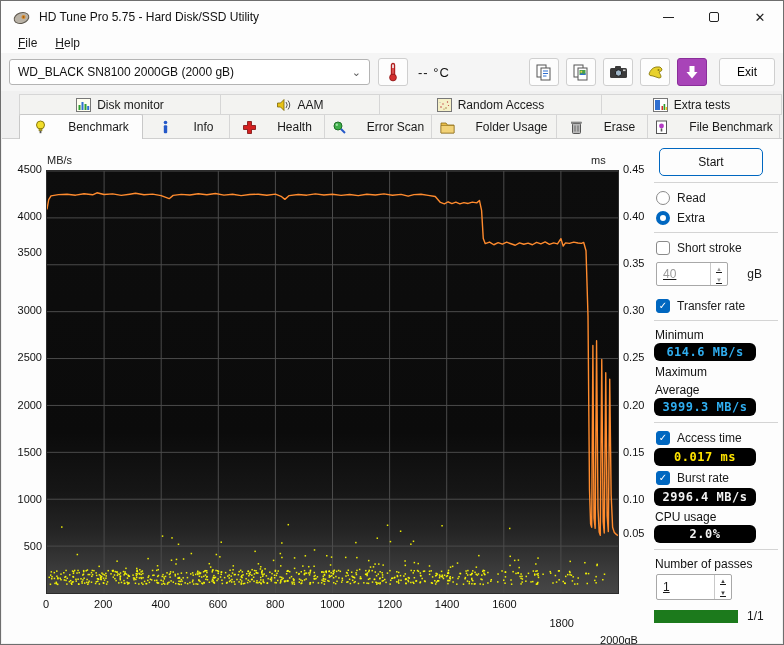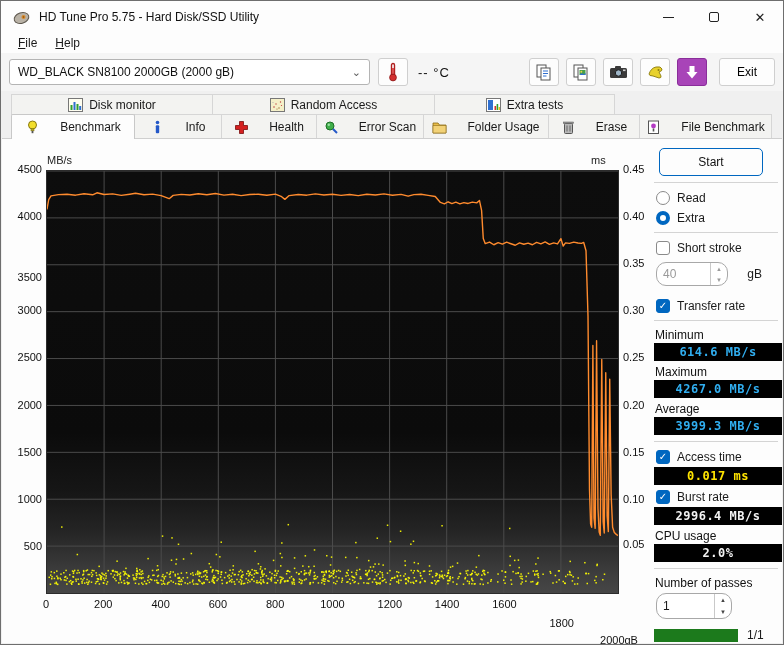--- a/index.html
+++ b/index.html
@@ -35,21 +35,21 @@
   .temp-text { margin-left:10px; font-size:13px; color:#111; letter-spacing:1px; }
   .btn-group { margin-left:auto; display:flex; align-items:center; }
   .tool-btn.accent { background:#a844b8; border-color:#8a2d9a; }
   .exit-btn { height:28px; min-width:56px; margin-left:12px; background:#fdfdfd; border:1px solid #cfcfcf; border-radius:3px; padding:4px 12px; font-size:12px; }
   
   .tabs-area { position:absolute; top:90px; left:0; width:100%; height:47px; background:#f0f0f0; }
   .tab-row { display:flex; position:absolute; left:10px; }
   .row1 { top:3px; height:21px; }
   .row2 { top:23px; height:25px; }
   .tab { display:flex; align-items:center; justify-content:center; gap:6px; background:#f3f3f1; border:1px solid #d6d6d6; margin-left:-1px; font-size:12px; white-space:nowrap; }
-  .tab:first-child { margin-left:0; }
+  .tab:first-child { margin-left:8px; }
   .row2 .tab { border-bottom:1px solid #cfcfcf;gap:20px; }
   .row2 .tab.active { background:#fdfdfd; border:1px solid #c8c8c8; border-bottom:none; position:relative; z-index:4; border-radius:2px 2px 0 0; }
   .tab-icon { width:15px; height:14px; flex:0 0 auto; }
   
   .content { position:absolute; top:137px; left:1px; right:1px; bottom:1px; background:#fdfdfd; border-top:1px solid #cfcfcf; z-index:1; }
   
   .plot { position:absolute; left:44px; top:31px; width:573px; height:424px;
     background:
       linear-gradient(180deg, #0d0d0d 0%, #0b0b0b 62%, #161616 76%, #242424 85%, #303030 90%, #3f3f3f 96%, #464646 100%);
     border:1px solid #2c2c2c; }
@@ -62,29 +62,29 @@
   
   .side-panel { position:absolute; left:652px; top:9px; width:124px; }
   .start-btn { display:block; width:104px; height:28px; margin-left:5px; background:#fdfdfd; border:1px solid #0067c0; border-radius:5px; font-size:12px; color:#111; font-family:"Liberation Sans",sans-serif; }
   .sep { border-top:1px solid #d4d4d4; margin:6px 0 7px; }
   .opt-row { display:flex; align-items:center; gap:7px; height:16px; margin:2px 0 4px 2px; font-size:12px; }
   .radio { width:14px; height:14px; border-radius:50%; border:1px solid #8a8a8a; background:#fff; flex:0 0 auto; }
   .radio.checked { border:4px solid #0067c0; }
   .checkbox { width:14px; height:14px; border-radius:3px; border:1px solid #8a8a8a; background:#fff; flex:0 0 auto; display:flex; align-items:center; justify-content:center; }
   .checkbox.checked { background:#0067c0; border-color:#0067c0; color:#fff; font-size:10px; line-height:1; }
   .spin-row { display:flex; align-items:center; margin:6px 0 0 2px; height:24px; }
-  .spinbox { width:72px; height:24px; border:1px solid #a8a8a8; border-radius:10px; background:#fff; display:flex; }
+  .spinbox { width:72px; height:24px; border:1px solid #a8a8a8; border-radius:2px; background:#fff; display:flex;text-decoration:underline; }
   .spin-value { flex:1; display:flex; align-items:center; padding-left:6px; font-size:12px; }
   .spin-value.disabled { color:#9a9a9a; }
   .spin-arrows { width:17px; border-left:1px solid #c9c9c9; display:flex; flex-direction:column; }
   .spin-arrows div { flex:1; display:flex; align-items:center; justify-content:center; font-size:6px; color:#444; }
   .spin-arrows.dim div { color:#9a9a9a; }
   .unit-label { margin-left:auto; margin-right:16px; font-size:12px; }
   .stat-label { font-size:12px; color:#111; margin:4px 0 1px 1px; height:14px; }
-  .lcd { width:128px; height:18px; background:#000; display:flex; align-items:center; justify-content:center; font-family:"DejaVu Sans Mono", monospace; font-weight:bold; font-size:12px; letter-spacing:0.5px; margin-bottom:4px; }
+  .lcd { width:102px; height:18px; background:#000; display:flex; align-items:center; justify-content:center; font-family:"DejaVu Sans Mono", monospace; font-weight:bold; font-size:12px; letter-spacing:0.5px; margin-bottom:4px;border-radius:6px; }
   .lcd.cyan { color:#30aef0; }
   .lcd.yellow { color:#ffe400; }
   .lcd.white { color:#f2f2f2; }
   .chk-stat { margin-bottom:2px; }
   .passes-spin { margin-top:4px; }
   .passes-spin .spinbox { width:76px; height:26px; }
   .progress-row { display:flex; align-items:center; gap:9px; margin-top:10px; }
   .progress-bar { width:84px; height:13px; background:#1c7a1c; }
   .u { text-decoration:underline; }
 </style>
@@ -176,20 +176,27 @@
   <div class="tab-row row1">
     <div class="tab" style="width:202px">
       <svg class="tab-icon" viewBox="0 0 15 14">
         <rect x="0.5" y="0.5" width="14" height="13" fill="#fffef0" stroke="#777"></rect>
         <rect x="2.5" y="7" width="2" height="5" fill="#2f9e2f"></rect>
           <rect x="5.5" y="4" width="2" height="8" fill="#2f6fd0"></rect>
         <rect x="8.5" y="6" width="2" height="6" fill="#2f9e2f"></rect>
           <rect x="11.2" y="8" width="2" height="4" fill="#2f6fd0"></rect>
       </svg>
       <span>Disk monitor</span>
+    </div>
+    <div class="tab" style="width:160px">
+      <svg class="tab-icon" viewBox="0 0 15 14">
+        <path d="M1.5 5 h3 l3.5-3.5 v11 L4.5 9 h-3 z" fill="#e8c216" stroke="#7a6408" stroke-width="0.8"></path>
+        <path d="M10 4 q2.5 3 0 6 M12 2.5 q3.5 4.5 0 9" fill="none" stroke="#555" stroke-width="1"></path>
+      </svg>
+      <span>AAM</span>
     </div>
     <div class="tab" style="width:223px">
       <svg class="tab-icon" viewBox="0 0 15 14">
         <rect x="0.5" y="0.5" width="14" height="13" fill="#f5f0c8" stroke="#777"></rect>
         <circle cx="4" cy="9" r="0.8" fill="#c04040"></circle>
           <circle cx="6" cy="6" r="0.7" fill="#c04040"></circle>
         <circle cx="9" cy="10" r="0.7" fill="#9a6a2a"></circle>
           <circle cx="10.5" cy="4" r="0.7" fill="#c04040"></circle>
         <circle cx="7" cy="11" r="0.6" fill="#9a6a2a"></circle>
           <circle cx="11.5" cy="7.5" r="0.6" fill="#c04040"></circle>
@@ -1131,38 +1138,38 @@
         <rect x="385.1" y="413.0" width="1.5" height="1.5" fill="#ffff00" opacity="0.92"></rect>
         <rect x="36.0" y="400.8" width="1.5" height="1.5" fill="#ffff00" opacity="0.92"></rect>
         <rect x="528.9" y="414.3" width="1.5" height="1.5" fill="#ffff00" opacity="0.92"></rect>
         <rect x="246.9" y="410.7" width="1.5" height="1.5" fill="#ffff00" opacity="0.92"></rect>
         <polyline points="0.0,38.6 1.7,28.7 4.0,25.0 11.5,23.7 20.1,23.4 28.7,24.3 37.2,22.8 45.8,23.9 50.1,21.9 57.3,23.6 65.9,23.0 74.5,24.5 83.1,23.3 88.8,22.4 97.4,23.9 106.0,23.2 114.6,24.8 122.6,27.8 126.6,24.5 134.7,23.5 143.3,24.1 151.8,22.9 160.4,23.8 169.0,22.6 177.6,24.2 186.2,23.4 194.8,24.7 203.4,23.6 212.0,23.3 220.6,24.4 229.2,23.2 234.9,25.4 238.7,28.5 243.0,24.7 252.1,23.6 260.7,24.3 269.3,23.0 277.9,24.1 286.5,23.4 295.1,24.5 303.7,23.6 312.3,24.8 320.9,23.3 329.5,24.1 338.1,23.0 346.7,24.4 355.3,23.5 362.4,25.3 368.2,23.7 375.3,23.3 382.5,24.5 389.6,25.6 394.8,31.6 398.8,33.0 402.5,30.9 406.3,32.8 410.3,31.3 414.3,33.0 418.3,31.8 422.6,32.6 426.9,31.3 431.2,32.0 434.0,29.7 436.1,39.6 437.8,67.8 439.8,73.0 444.1,71.4 448.4,74.1 452.7,72.0 457.0,73.5 461.3,71.5 465.6,73.1 469.9,74.6 474.2,72.2 478.5,73.6 482.8,72.5 487.1,74.1 491.3,71.7 495.6,73.2 499.9,71.2 504.2,73.7 508.5,72.2 512.3,73.3 515.7,68.0 518.0,75.4 520.3,72.2 524.3,72.7 528.6,71.5 532.9,72.3 536.3,72.7 538.6,71.8 540.9,80.1 542.9,146.0 544.4,320.4 545.5,354.7 546.6,358.0 547.8,175.3 548.9,348.6 550.1,359.0 551.5,170.5 552.9,339.2 554.1,362.8 555.2,366.1 556.7,189.4 558.1,352.4 559.2,363.7 560.7,202.6 562.1,346.7 563.3,362.3 564.7,209.2 566.1,325.1 567.6,358.0 569.3,363.2 571.3,365.1 573.0,366.3" fill="none" stroke="#ff8b2e" stroke-width="1.4" stroke-linejoin="round"></polyline>
       </svg>
   </div>
   <div id="yticks-left">
       <div class="ytick" style="top: 24px; left: 0px;">4500</div>
       <div class="ytick" style="top: 71.1111px; left: 0px;">4000</div>
-      <div class="ytick" style="top: 132px; left: 0px;">3500</div>
+      <div class="ytick" style="top: 107px; left: 0px;">3500</div>
       <div class="ytick" style="top: 165.333px; left: 0px;">3000</div>
       <div class="ytick" style="top: 212.444px; left: 0px;">2500</div>
       <div class="ytick" style="top: 259.556px; left: 0px;">2000</div>
       <div class="ytick" style="top: 306.667px; left: 0px;">1500</div>
       <div class="ytick" style="top: 353.778px; left: 0px;">1000</div>
       <div class="ytick" style="top: 400.889px; left: 0px;">500</div>
     </div>
   <div id="yticks-right">
       <div class="ytick-r" style="top: 24px;">0.45</div>
       <div class="ytick-r" style="top: 71.1111px;">0.40</div>
       <div class="ytick-r" style="top: 118.222px;">0.35</div>
       <div class="ytick-r" style="top: 165.333px;">0.30</div>
       <div class="ytick-r" style="top: 212.444px;">0.25</div>
       <div class="ytick-r" style="top: 259.556px;">0.20</div>
       <div class="ytick-r" style="top: 306.667px;">0.15</div>
       <div class="ytick-r" style="top: 353.778px;">0.10</div>
-      <div class="ytick-r" style="top: 399px;">0.05</div>
+      <div class="ytick-r" style="top: 388px;">0.05</div>
     </div>
   <div id="xticks">
       <div class="xtick" style="left: 14px; top: 459px;">0</div>
       <div class="xtick" style="left: 71.3px; top: 459px;">200</div>
       <div class="xtick" style="left: 128.6px; top: 459px;">400</div>
       <div class="xtick" style="left: 185.9px; top: 459px;">600</div>
       <div class="xtick" style="left: 243.2px; top: 459px;">800</div>
       <div class="xtick" style="left: 300.5px; top: 459px;">1000</div>
       <div class="xtick" style="left: 357.8px; top: 459px;">1200</div>
       <div class="xtick" style="left: 415.1px; top: 459px;">1400</div>
@@ -1202,21 +1209,20 @@
 
     <div class="opt-row" style="margin-top:12px">
       <span class="checkbox checked">✓</span>
       <span>Transfer rate</span>
     </div>
     <div class="sep"></div>
 
     <div class="stat-label">Minimum</div>
     <div class="lcd cyan">614.6 MB/s</div>
     <div class="stat-label">Maximum</div>
-    <div class="lcd cyan">4267.0 MB/s</div>
     <div class="stat-label">Average</div>
     <div class="lcd cyan">3999.3 MB/s</div>
     <div class="sep"></div>
 
     <div class="opt-row chk-stat">
       <span class="checkbox checked">✓</span>
       <span>Access time</span>
     </div>
     <div class="lcd yellow">0.017 ms</div>
     <div class="opt-row chk-stat">

